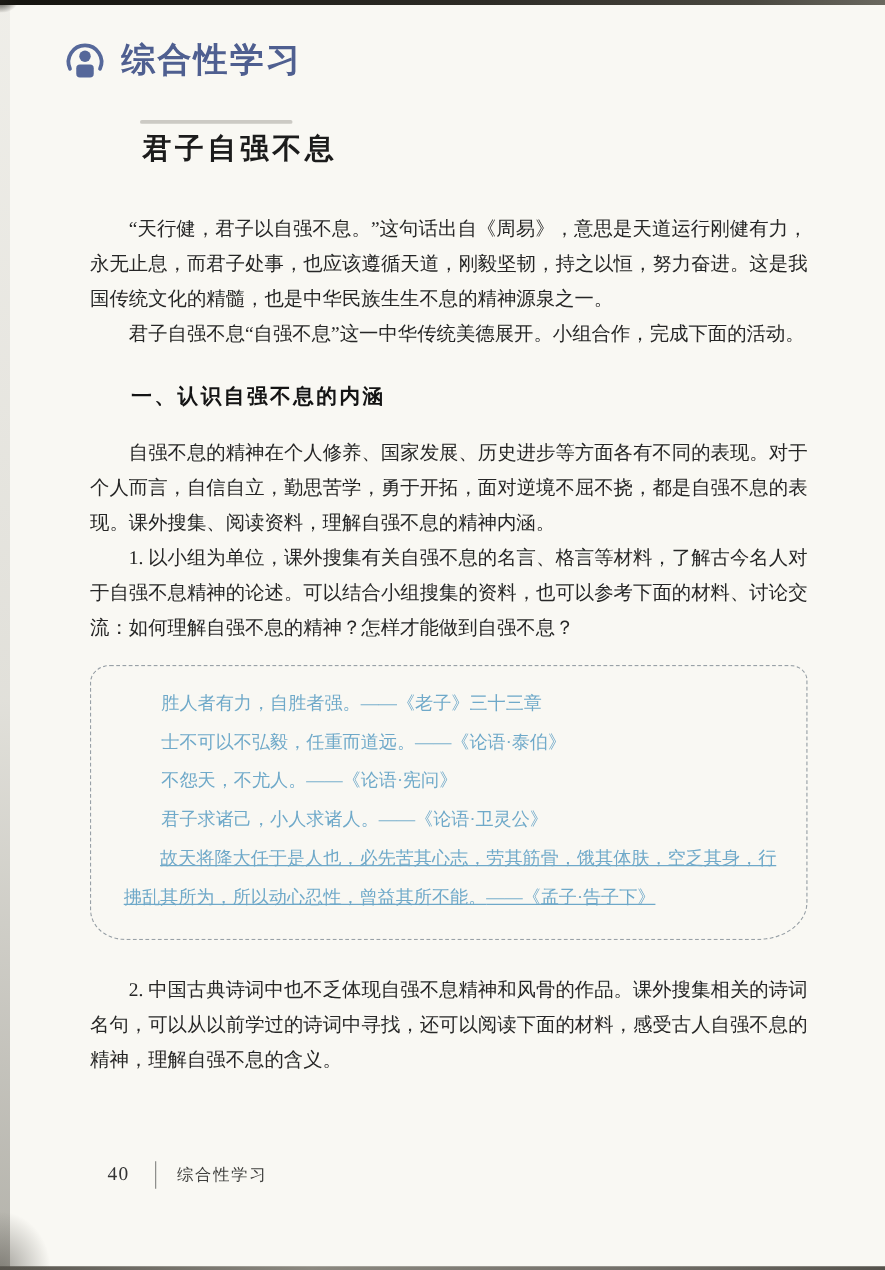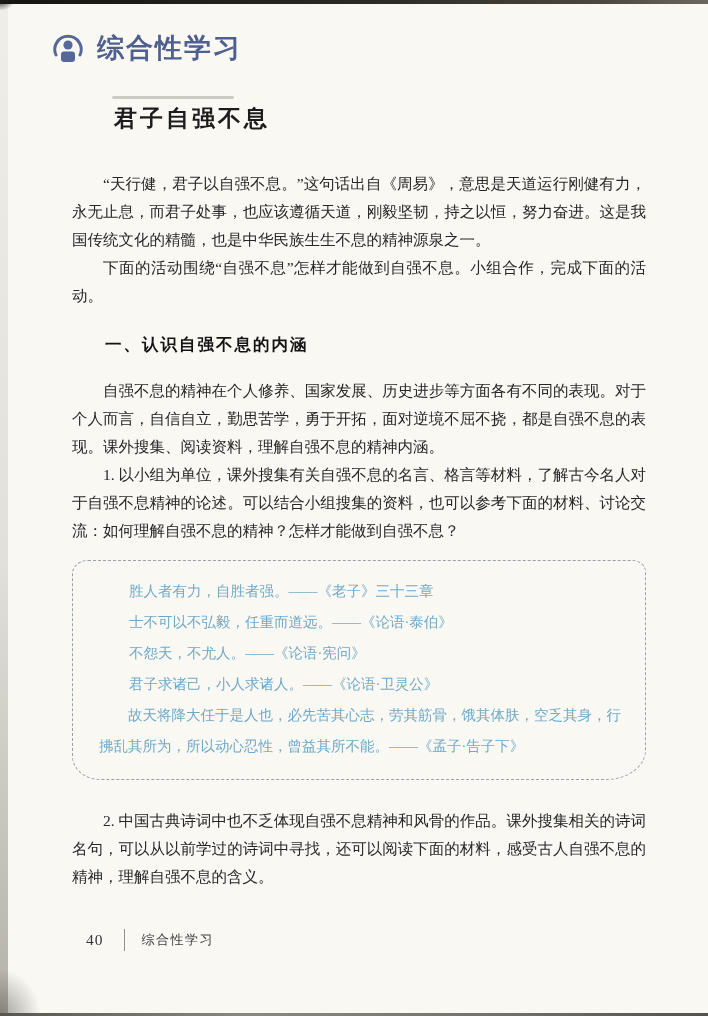--- a/index.html
+++ b/index.html
@@ -36,21 +36,21 @@
     font-size:15.5px; line-height:28px; text-align:justify; }
   .para { margin:0; text-indent:2em; }
   .heading { margin:21px 0 18px 0; padding-left:2em; font-size:16.5px; font-weight:bold;
     color:#141414; letter-spacing:2px; }
 
   .quote-box { margin:15px 0 0 0; border:1.6px dashed #99a1a7;
     border-radius:16px 14px 40px 28px / 14px 12px 30px 24px;
     padding:15px 16px 17px 26px;
     color:#6fa9c9; font-size:14.5px; line-height:31px; text-align:left; }
   .quote { margin:0; padding-left:30px; text-indent:0; }
-  .quote.long { padding-left:0; text-indent:2em; }
+  .quote.long { padding-left:0; text-indent:2em;text-decoration:underline; }
 
   .item2 { margin-top:27px; }
 
   
   .footer { position:absolute; top:929px; left:86px; display:flex; align-items:center; }
   .pagenum { font-size:15.5px; color:#333; letter-spacing:1px; }
   .footer-divider { width:1px; height:22px; background:#8f8f8c; margin:0 17px 0 20px; }
   .footer-label { font-size:13px; color:#3e3e3c; letter-spacing:1.5px; }
 </style>
 </head>
@@ -73,21 +73,21 @@
         <rect x="11" y="21.5" width="14" height="10.5" rx="3" fill="#56689a"></rect>
       </svg>
     </span>
     <span class="banner-label">综合性学习</span>
   </header>
 
   <h1 class="title">君子自强不息</h1>
 
   <main class="content">
     <p class="para">“天行健，君子以自强不息。”这句话出自《周易》，意思是天道运行刚健有力，永无止息，而君子处事，也应该遵循天道，刚毅坚韧，持之以恒，努力奋进。这是我国传统文化的精髓，也是中华民族生生不息的精神源泉之一。</p>
-    <p class="para">下面的活动围绕“自强不息”怎样才能做到自强不息。小组合作，完成下面的活动。</p>
+    <p class="para">君子自强不息“自强不息”这一中华传统美德展开。小组合作，完成下面的活动。</p>
 
     <h2 class="heading">一、认识自强不息的内涵</h2>
 
     <p class="para">自强不息的精神在个人修养、国家发展、历史进步等方面各有不同的表现。对于个人而言，自信自立，勤思苦学，勇于开拓，面对逆境不屈不挠，都是自强不息的表现。课外搜集、阅读资料，理解自强不息的精神内涵。</p>
     <p class="para">1. 以小组为单位，课外搜集有关自强不息的名言、格言等材料，了解古今名人对于自强不息精神的论述。可以结合小组搜集的资料，也可以参考下面的材料、讨论交流：如何理解自强不息的精神？怎样才能做到自强不息？</p>
 
     <div class="quote-box">
       <p class="quote"><span>胜人者有力，自胜者强。</span><span>——《老子》三十三章</span></p>
       <p class="quote"><span>士不可以不弘毅，任重而道远。</span><span>——《论语·泰伯》</span></p>
       <p class="quote"><span>不怨天，不尤人。</span><span>——《论语·宪问》</span></p>

